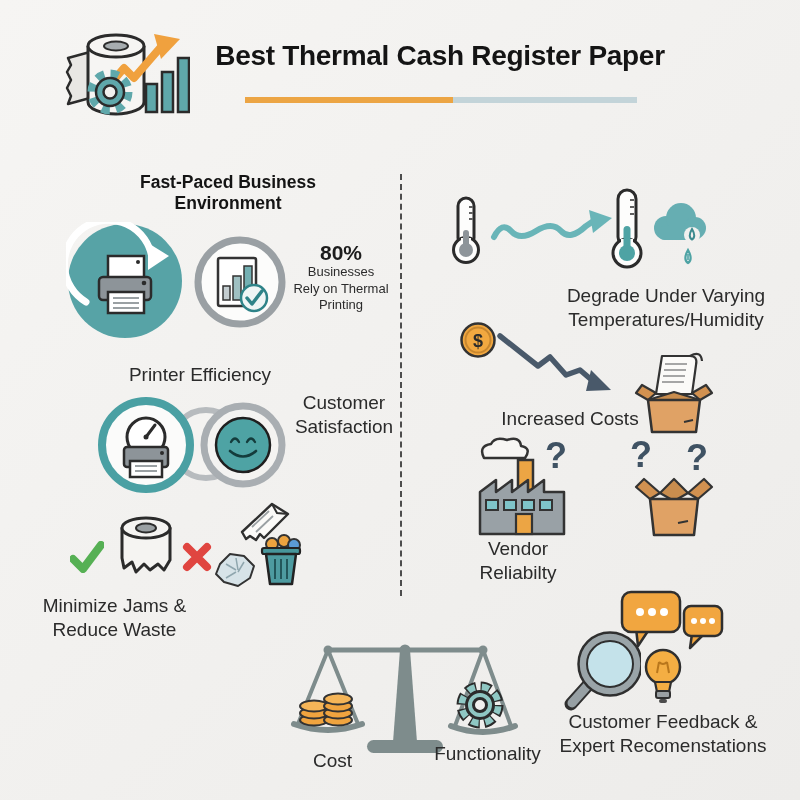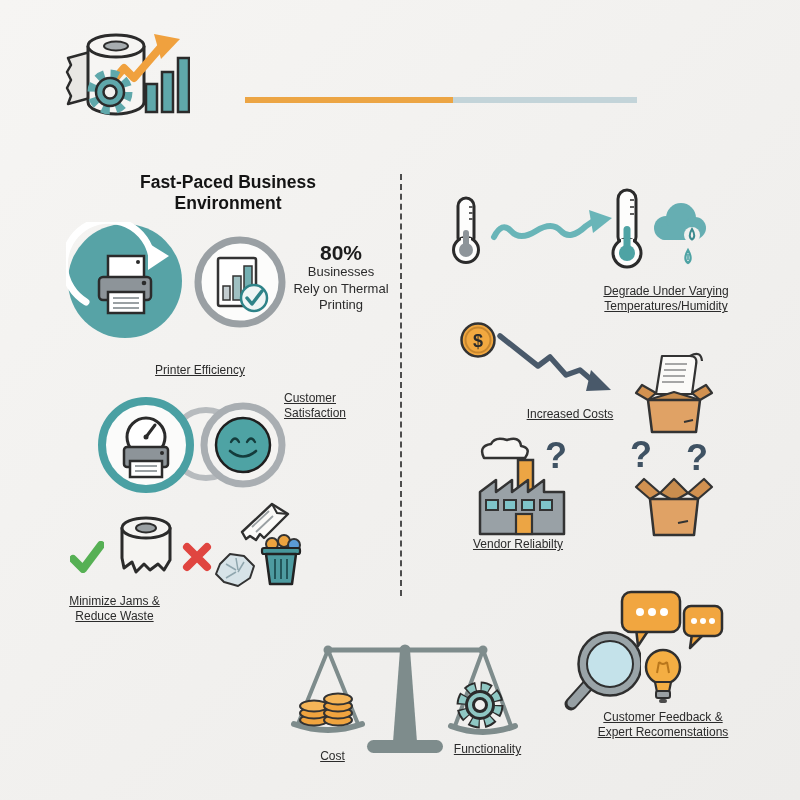--- a/index.html
+++ b/index.html
@@ -3,22 +3,22 @@
 <meta charset="utf-8">
 <style>
   html,body{margin:0;padding:0;background:#e8e7e5;}
   .stage{
     position:relative;width:800px;height:800px;overflow:hidden;
     background:linear-gradient(135deg,#f6f5f3 0%,#f1f0ee 55%,#edecea 100%);
     font-family:"Liberation Sans",sans-serif;color:#2b2b2b;
   }
   .icon{position:absolute;line-height:0;}
   .cap{position:absolute;white-space:pre-line;text-align:center;
-       font-size:12px;line-height:1.28;color:#2b2b2b;text-decoration:underline;}
-  .cap-left{text-align:left;}
+       font-size:19px;line-height:1.28;color:#2b2b2b;}
+  .cap-left{text-align:center;}
   .title{position:absolute;left:205px;top:40px;width:470px;margin:0;
          text-align:center;font-size:28px;font-weight:700;color:#141414;letter-spacing:-0.3px;}
   .rule{position:absolute;top:97px;height:6px;}
   .heading{position:absolute;left:108px;top:172px;width:240px;text-align:center;
            font-weight:700;font-size:17.5px;line-height:1.22;color:#141414;white-space:pre-line;}
   .divider{position:absolute;left:400px;top:174px;height:422px;width:0;
            border-left:2.5px dashed #4d4d4d;}
   .stat{position:absolute;left:278px;top:241px;width:126px;text-align:center;}
   .stat-value{font-size:21px;font-weight:700;color:#1c1c1c;line-height:1.1;}
   .stat-cap{font-size:13px;line-height:1.28;white-space:pre-line;color:#2b2b2b;}
@@ -38,20 +38,21 @@
       <rect x="88" y="58" width="11" height="28" fill="#5fa8ab" stroke="#2b2b2b" stroke-width="2.5"></rect>
       <rect x="104" y="46" width="11" height="40" fill="#5fa8ab" stroke="#2b2b2b" stroke-width="2.5"></rect>
       <rect x="120" y="32" width="11" height="54" fill="#5fa8ab" stroke="#2b2b2b" stroke-width="2.5"></rect>
       <path d="M44,68 L66,42 L76,52 L102,22" fill="none" stroke="#f0a13e" stroke-width="8" stroke-linecap="round" stroke-linejoin="round"></path>
       <polygon points="96,8 122,13 103,33" fill="#f0a13e"></polygon>
       <circle cx="52" cy="66" r="17" fill="none" stroke="#5fa8ab" stroke-width="11" stroke-dasharray="7.5 5.85"></circle>
       <circle cx="52" cy="66" r="14" fill="#5fa8ab" stroke="#2b2b2b" stroke-width="2.5"></circle>
       <circle cx="52" cy="66" r="6.5" fill="#f1f0ee" stroke="#2b2b2b" stroke-width="2.5"></circle>
     </svg>
   </div>
+  <h1 class="title">Best Thermal Cash Register Paper</h1>
   <div class="rule" style="left:245px;width:208px;background:#eca544;"></div>
   <div class="rule" style="left:453px;width:184px;background:#c3d4d9;"></div>
 
   <div class="divider"></div>
 
   <div class="heading">Fast-Paced Business
 Environment</div>
 
   <div class="icon" style="left:66px;top:222px;">
     <svg width="118" height="118" viewBox="0 0 118 118">

